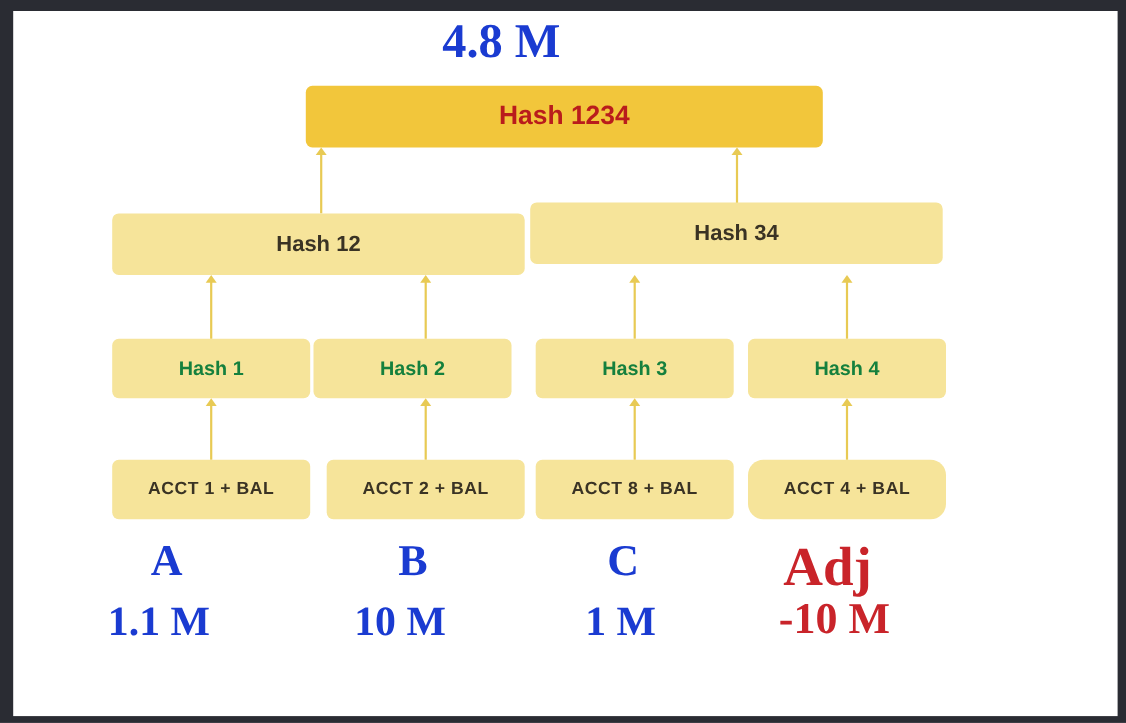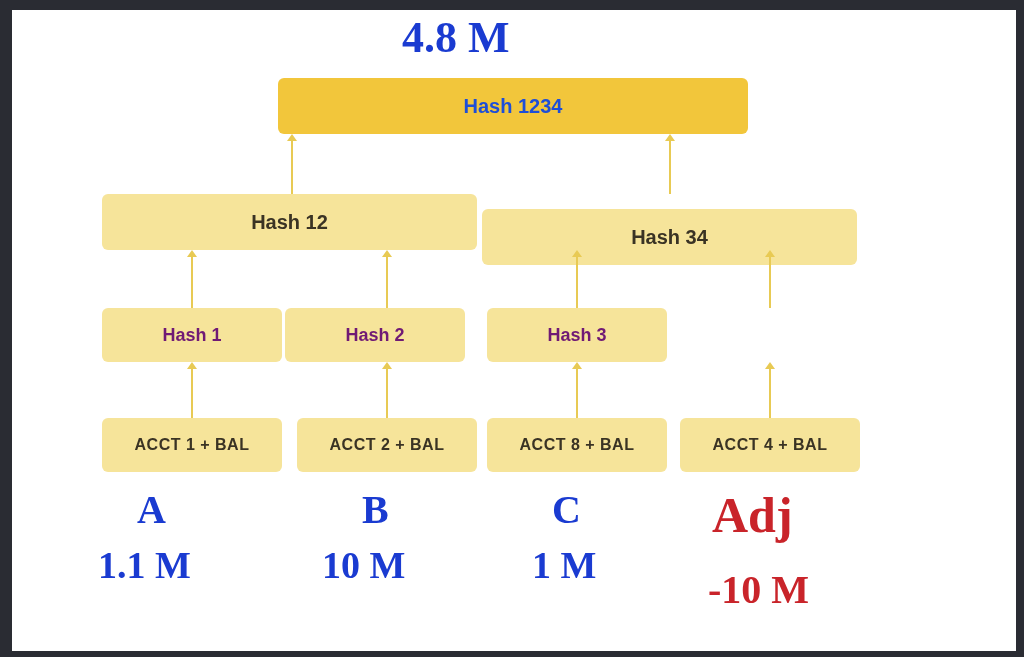--- a/index.html
+++ b/index.html
@@ -25,23 +25,23 @@
   
   .box {
     position: absolute;
     display: flex;
     align-items: center;
     justify-content: center;
     font-weight: 700;
     border-radius: 6px;
     box-sizing: border-box;
   }
-  .root   { background: #f2c63b; color: #1d4ed8; font-size: 20px; }
+  .root   { background: #f2c63b; color: #b91c1c; font-size: 24px; }
   .mid    { background: #f6e49a; color: #3a3324; font-size: 20px; }
-  .leafH  { background: #f6e49a; color: #701a75; font-size: 18px; }
+  .leafH  { background: #f6e49a; color: #15803d; font-size: 18px; }
   .acct   { background: #f6e49a; color: #3a3324; font-size: 16px; letter-spacing: 0.5px; }
 
   
   .arrow {
     position: absolute;
     width: 0;
     stroke: #e8ca54;
   }
   .arrow::before { 
     content: "";
@@ -82,47 +82,48 @@
   <div class="canvas">
 
     <div class="hand blue" style="left:390px; top:6px; font-size:44px;">4.8 M</div>
 
     <div class="box root" style="left:266px; top:68px; width:470px; height:56px;">Hash 1234</div>
 
     <div class="arrow" style="left:280px; top:124px; height:60px;"></div>
     <div class="arrow" style="left:658px; top:124px; height:60px;"></div>
 
     <div class="box mid" style="left:90px; top:184px; width:375px; height:56px;">Hash 12</div>
-    <div class="box mid" style="left:470px; top:199px; width:375px; height:56px;">Hash 34</div>
+    <div class="box mid" style="left:470px; top:174px; width:375px; height:56px;">Hash 34</div>
 
     <div class="arrow" style="left:180px; top:240px; height:58px;"></div>
     <div class="arrow" style="left:375px; top:240px; height:58px;"></div>
     <div class="arrow" style="left:565px; top:240px; height:58px;"></div>
     <div class="arrow" style="left:758px; top:240px; height:58px;"></div>
 
     <div class="box leafH" style="left:90px;  top:298px; width:180px; height:54px;">Hash 1</div>
     <div class="box leafH" style="left:273px; top:298px; width:180px; height:54px;">Hash 2</div>
     <div class="box leafH" style="left:475px; top:298px; width:180px; height:54px;">Hash 3</div>
+    <div class="box leafH" style="left:668px; top:298px; width:180px; height:54px;">Hash 4</div>
 
     <div class="arrow" style="left:180px; top:352px; height:56px;"></div>
     <div class="arrow" style="left:375px; top:352px; height:56px;"></div>
     <div class="arrow" style="left:565px; top:352px; height:56px;"></div>
     <div class="arrow" style="left:758px; top:352px; height:56px;"></div>
 
     <div class="box acct" style="left:90px;  top:408px; width:180px; height:54px;">ACCT 1 + BAL</div>
     <div class="box acct" style="left:285px; top:408px; width:180px; height:54px;">ACCT 2 + BAL</div>
     <div class="box acct" style="left:475px; top:408px; width:180px; height:54px;">ACCT 8 + BAL</div>
-    <div class="box acct" style="left:668px; top:408px; width:180px; height:54px;">ACCT 4 + BAL</div>
+    <div class="box acct" style="left:668px; top:408px; width:180px; height:54px;border-radius:14px;">ACCT 4 + BAL</div>
 
     <div class="hand blue" style="left:125px; top:480px; font-size:40px;">A</div>
     <div class="hand blue" style="left:86px; top:536px; font-size:38px;">1.1 M</div>
 
     <div class="hand blue" style="left:350px; top:480px; font-size:40px;">B</div>
     <div class="hand blue" style="left:310px; top:536px; font-size:38px;">10 M</div>
 
     <div class="hand blue" style="left:540px; top:480px; font-size:40px;">C</div>
     <div class="hand blue" style="left:520px; top:536px; font-size:38px;">1 M</div>
 
     <div class="hand red" style="left:700px; top:480px; font-size:50px;">Adj</div>
-    <div class="hand red" style="left:696px; top:560px; font-size:40px;">-10 M</div>
+    <div class="hand red" style="left:696px; top:532px; font-size:40px;">-10 M</div>
 
   </div>
 </div>
 
 </body></html>

